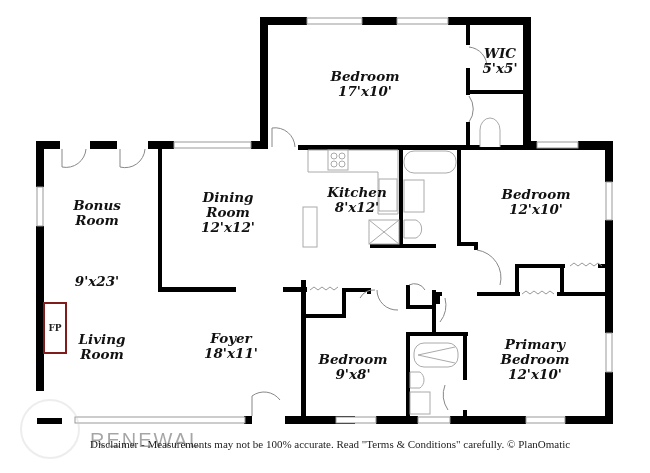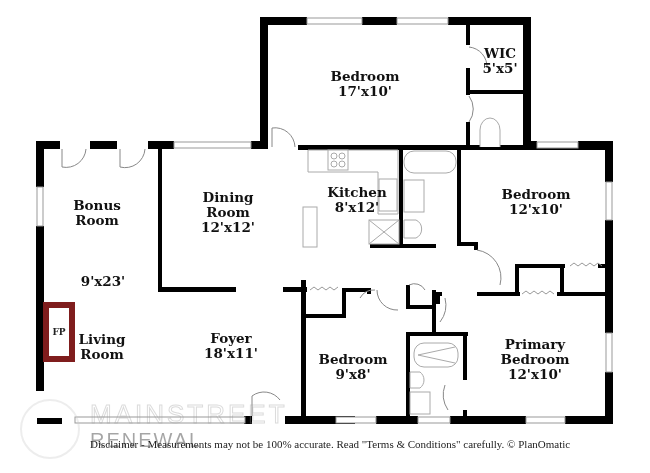--- a/index.html
+++ b/index.html
@@ -1,20 +1,20 @@
 <!DOCTYPE html>
 <html><head>
   <meta charset="utf-8">
   <style>
     html, body { margin: 0; padding: 0; background: #ffffff; }
     body { width: 650px; height: 473px; position: relative; overflow: hidden; font-family: "DejaVu Serif", "Liberation Serif", serif; }
     #plan { position: absolute; left: 0; top: 0; width: 650px; height: 473px; }
     .label { position: absolute; text-align: center; font-family: "DejaVu Serif", "Liberation Serif", serif; font-weight: bold; color: #111; font-size: 13.5px; line-height: 15px; white-space: nowrap; transform: translateX(-50%); }
-    .label span { display: block; }
-    .fp { position: absolute; left: 43px; top: 302px; width: 20px; height: 48px; border: 6px solid #7f1d1d; font-size: 9px; font-weight: bold; font-family: "DejaVu Serif", serif; display: flex; align-items: center; justify-content: center; color: #222; background: #fff; }
+    .label span { display: block; font-style: italic; }
+    .fp { position: absolute; left: 43px; top: 302px; width: 20px; height: 48px; border: 2px solid #7f1d1d; font-size: 9px; font-weight: bold; font-family: "DejaVu Serif", serif; display: flex; align-items: center; justify-content: center; color: #222; background: #fff; }
     .disclaimer { position: absolute; left: 90px; top: 438px; font-family: "Liberation Serif", "DejaVu Serif", serif; font-size: 11px; color: #222; white-space: nowrap; }
     .watermark { position: absolute; left: 20px; top: 397px; width: 230px; height: 66px; opacity: 0.35; pointer-events: none; }
     .wm-text1 { position: absolute; left: 70px; top: 2px; font-family: "Liberation Sans", sans-serif; font-size: 26px; letter-spacing: 3px; color: #b8b8b8; -webkit-text-stroke: 1px #999; color: transparent; }
     .wm-text2 { position: absolute; left: 70px; top: 32px; font-family: "Liberation Sans", sans-serif; font-size: 20px; letter-spacing: 2px; color: #000000; }
     .wm-circle { position: absolute; left: 0; top: 2px; width: 56px; height: 56px; border: 2px solid #ccc; border-radius: 50%; }
   </style>
 </head>
 <body>
 
 <svg id="plan" viewBox="0 0 650 473" xmlns="http://www.w3.org/2000/svg">
@@ -145,21 +145,21 @@
     <rect x="410" y="392" width="20" height="22"></rect>
   </g>
 </svg>
 
 <div class="fp">FP</div>
 
 <div class="label" style="left:97px; top:198px;">
   <span>Bonus</span>
   <span>Room</span>
 </div>
-<div class="label" style="left:97px; top:274px;margin-left:6px;">
+<div class="label" style="left:97px; top:274px;">
   <span>9'x23'</span>
 </div>
 <div class="label" style="left:102px; top:332px;">
   <span>Living</span>
   <span>Room</span>
 </div>
 <div class="label" style="left:228px; top:190px;">
   <span>Dining</span>
   <span>Room</span>
   <span>12'x12'</span>
@@ -189,17 +189,16 @@
   <span>9'x8'</span>
 </div>
 <div class="label" style="left:535px; top:337px;">
   <span>Primary</span>
   <span>Bedroom</span>
   <span>12'x10'</span>
 </div>
 
 <div class="watermark">
   <div class="wm-circle"></div>
-  <div class="wm-text1">MAINSTREET</div>
   <div class="wm-text2">RENEWAL</div>
 </div>
 
 <div class="disclaimer">Disclaimer - Measurements may not be 100% accurate. Read "Terms &amp; Conditions" carefully. © PlanOmatic</div>
 
 </body></html>

